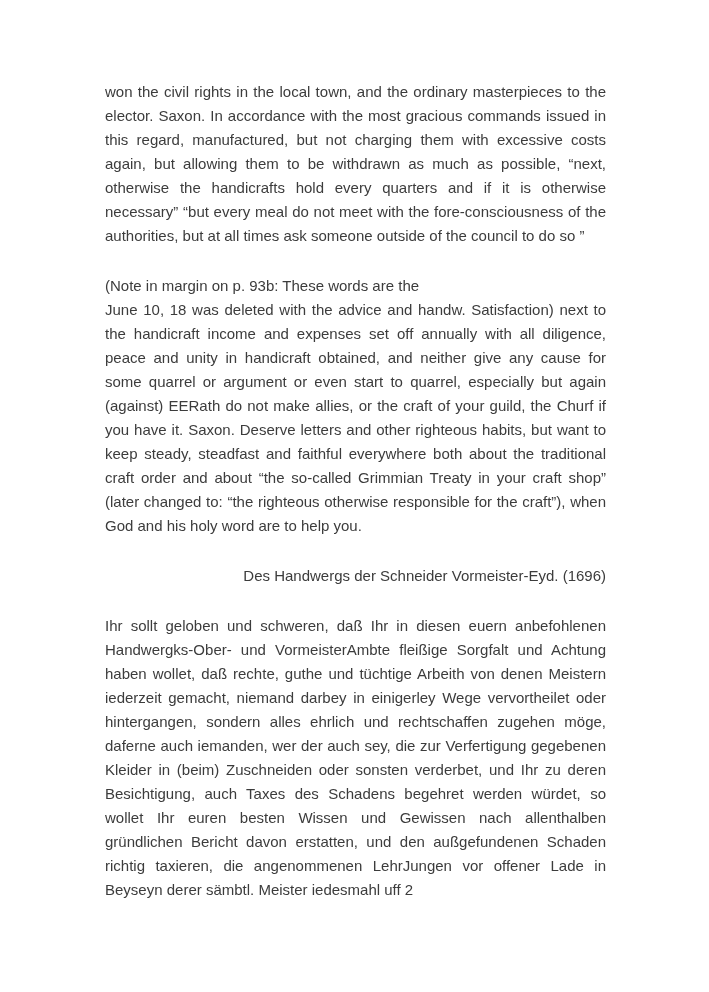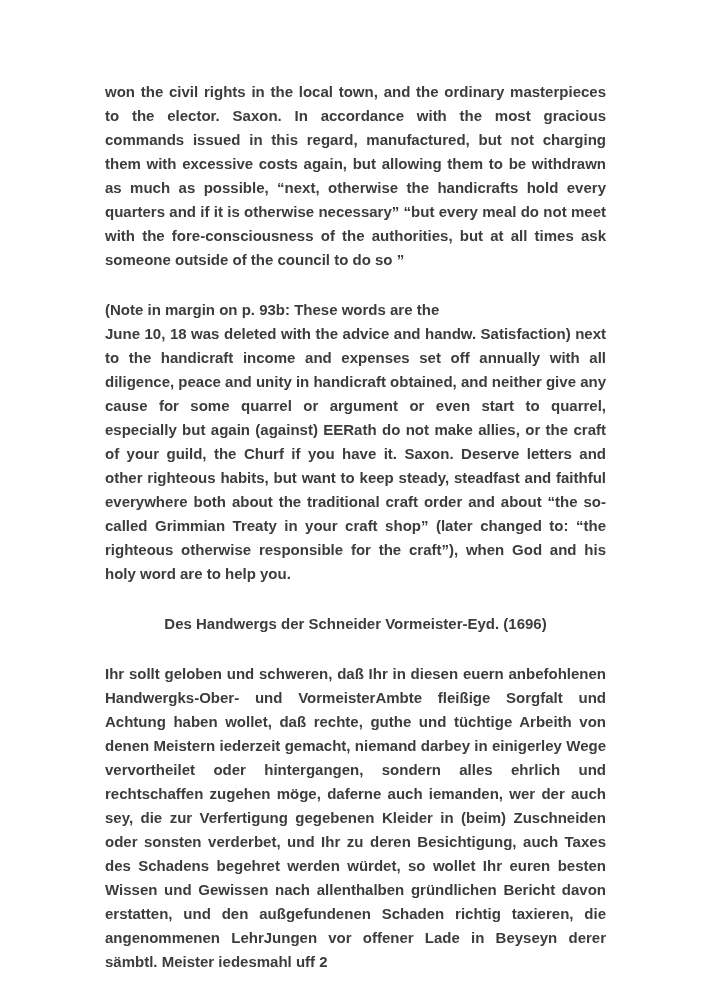--- a/index.html
+++ b/index.html
@@ -8,38 +8,37 @@
     background: #ffffff;
   }
   .page {
     position: relative;
     width: 709px;
     height: 992px;
     background: #ffffff;
     font-family: "Liberation Sans", sans-serif;
     color: #3c3c3c;
     overflow: hidden;
-    font-weight: bold;
   }
   .content {
     position: absolute;
     left: 105px;
     top: 80px;
     width: 501px;
   }
   .para {
     font-size: 15px;
     line-height: 24px;
     text-align: justify;
     white-space: pre-line;
     margin: 0 0 26px 0;
     color: #3c3c3c;
   }
   .para.heading {
-    text-align: center;
+    text-align: right;
   }
   .page-number {
     position: absolute;
     left: 0;
     right: 0;
     bottom: 33px;
     text-align: center;
     font-size: 13px;
     color: #4a4a4a;
   }

